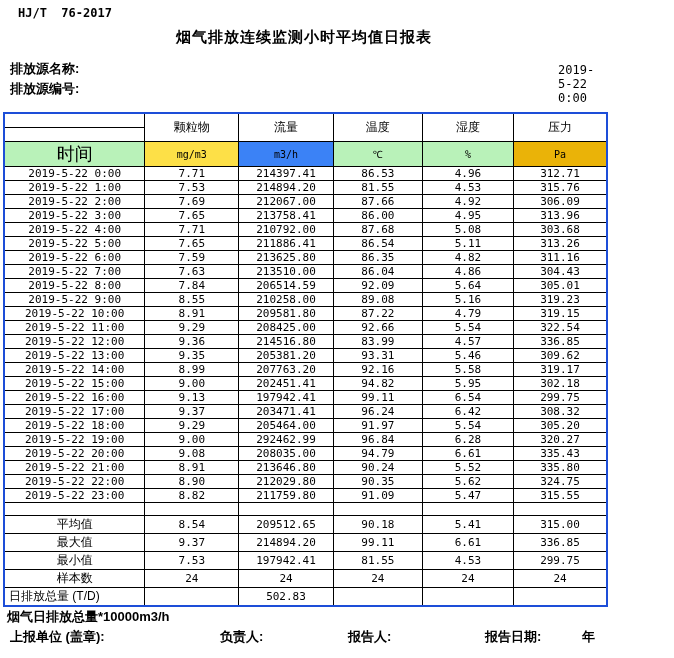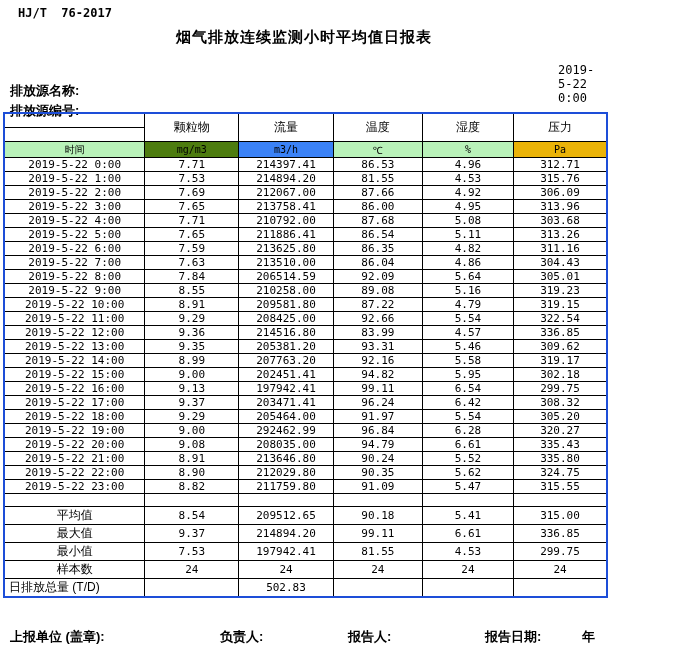--- a/index.html
+++ b/index.html
@@ -8,40 +8,40 @@
     font-family:"Liberation Sans",sans-serif;color:#000;overflow:hidden;
   }
   .std-no{
     position:absolute;left:18px;top:6px;font-weight:bold;font-size:12px;
     font-family:"DejaVu Sans Mono","Liberation Sans",monospace;white-space:pre;
   }
   .title{
     position:absolute;left:0;top:28px;width:100%;text-align:center;
     font-weight:bold;font-size:15px;letter-spacing:1px;
   }
-  .src-label{position:absolute;left:10px;font-weight:bold;font-size:13px;margin-top:22px;}
+  .src-label{position:absolute;left:10px;font-weight:bold;font-size:13px;}
   .src-name{top:60px;}
   .src-code{top:80px;}
   .datetime{
     position:absolute;left:558px;top:63px;font-size:12px;
     font-family:"DejaVu Sans Mono",monospace;
   }
   table.report{
     position:absolute;left:3px;top:112px;border-collapse:collapse;
     table-layout:fixed;border:2px solid #1d4ed8;
   }
   table.report td{
     border:1px solid #000;text-align:center;vertical-align:middle;
     padding:0 2px;font-size:11px;overflow:hidden;white-space:nowrap;
     font-family:"DejaVu Sans Mono","Liberation Sans",monospace;
   }
   tr.hr1 td, tr.hr2 td{height:13px;}
   tr.hr1 td.param{font-family:"Liberation Sans",sans-serif;font-size:12px;}
   tr.unit-row td{height:15px;font-size:10px;}
-  tr.unit-row td.time-hdr{font-family:Liberation Sans, sans-serif;font-size:10px;margin-top:21px;}
+  tr.unit-row td.time-hdr{font-family:Liberation Sans, sans-serif;font-size:18px;margin-top:21px;}
   tr.data-row td{height:13px;}
   tr.spacer-row td{height:12px;}
   tr.summary-row td{height:12px;}
   tr.summary-row td.slabel{font-family:"Liberation Sans",sans-serif;font-size:12px;}
   tr.summary-row td.slabel.left{text-align:left;padding-left:4px;}
   .note{
     position:absolute;left:7px;top:608px;font-weight:bold;font-size:13px;
   }
   .sign{position:absolute;top:628px;font-weight:bold;font-size:13px;white-space:nowrap;}
   .s1{left:10px;} .s2{left:220px;text-align:center;} .s3{left:348px;} .s4{left:485px;}
@@ -74,21 +74,21 @@
           <td class="param" rowspan="2">流量</td>
           <td class="param" rowspan="2">温度</td>
           <td class="param" rowspan="2">湿度</td>
           <td class="param" rowspan="2">压力</td>
         </tr>
       <tr class="hr2">
         <td></td>
       </tr>
       <tr class="unit-row">
         <td class="time-hdr" style="background: rgb(185, 242, 185);">时间</td>
-      <td style="background: #4d7c0f;">mg/m3</td>
+      <td style="background: #fde047;">mg/m3</td>
           <td style="background: #3b82f6;">m3/h</td>
           <td style="background: rgb(185, 242, 185);">℃</td>
           <td style="background: rgb(185, 242, 185);">%</td>
           <td style="background: #eab308;">Pa</td>
         </tr>
     </thead>
     <tbody>
         <tr class="data-row">
           <td>2019-5-22 0:00</td>
           <td>7.71</td>
@@ -327,20 +327,21 @@
           <td class="slabel left">日排放总量 (T/D)</td>
           <td></td>
           <td>502.83</td>
           <td></td>
           <td></td>
           <td></td>
         </tr>
       </tbody>
   </table>
 
+  <div class="note">烟气日排放总量*10000m3/h</div>
 
   <div class="sign s1">上报单位 (盖章):</div>
   <div class="sign s2">负责人:</div>
   <div class="sign s3">报告人:</div>
   <div class="sign s4">报告日期:</div>
   <div class="sign s5">年</div>
   <div class="sign s6">月</div>
   <div class="sign s7">日</div>
 
 </div>

